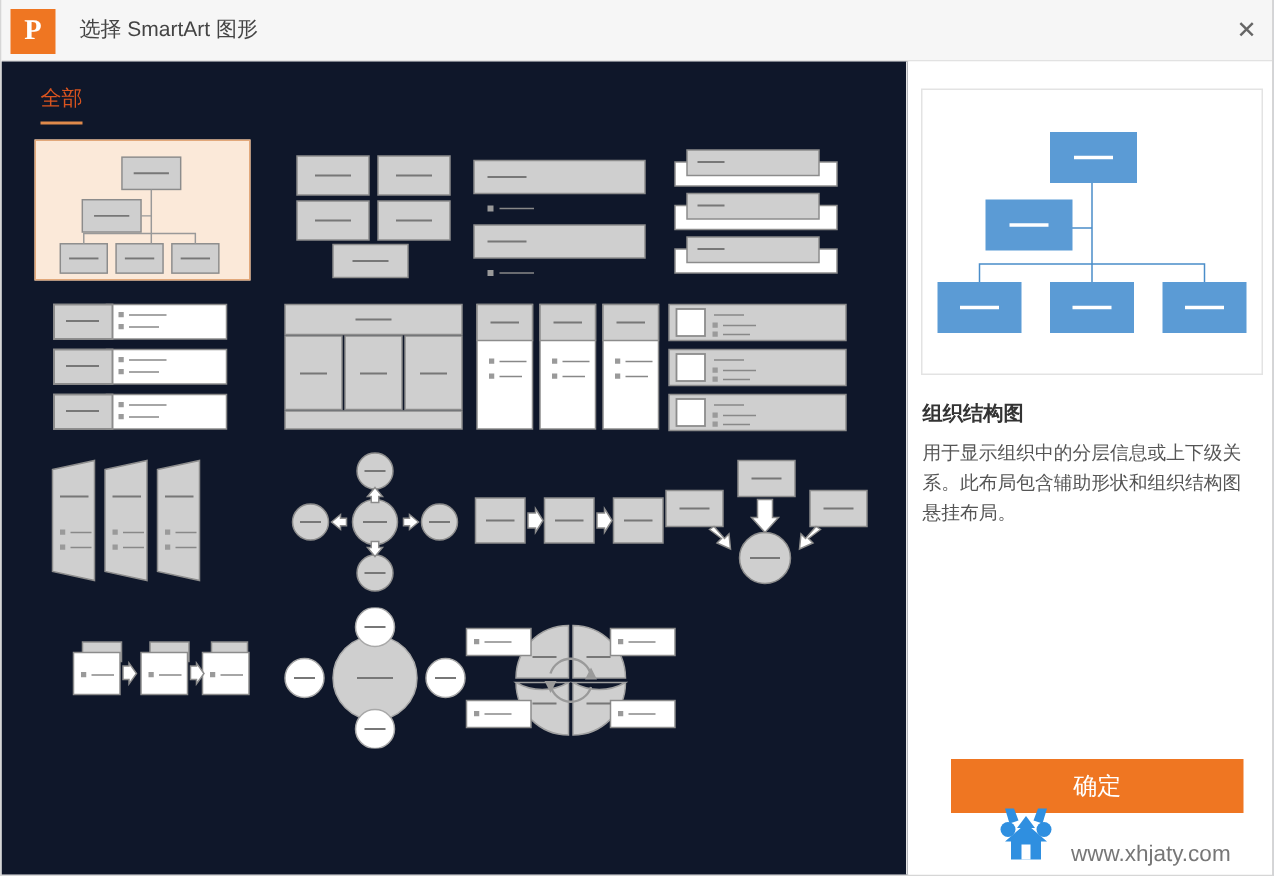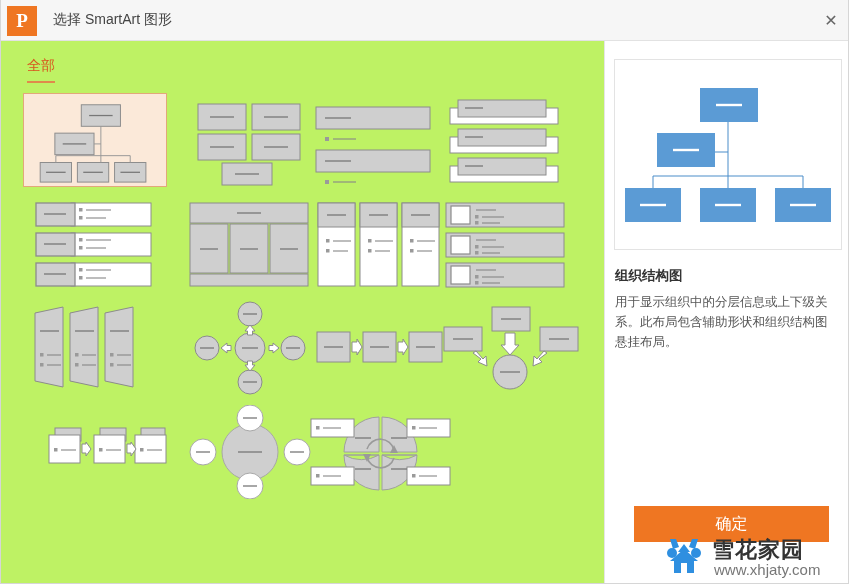--- a/index.html
+++ b/index.html
@@ -46,21 +46,21 @@
     width: 26px; height: 25px;
     color: #666666; font-size: 16px;
     line-height: 25px; text-align: center;
     cursor: pointer; user-select: none;
   }
 
   
   .left-pane {
     position: absolute; left: 0; top: 41px;
     width: 604px; height: 543px;
-    background: #bef264;
+    background: #0f172a;
     border-right: 1px solid #e5e5e5;
     padding-left: 28px;
   }
   .right-pane {
     position: absolute; left: 605px; top: 41px;
     width: 252px; height: 543px;
     background: #ffffff;
   }
 
   
@@ -594,17 +594,16 @@
         <path d="M38 4 L32 4 L29 12 L35 14 Z"></path>
         <circle cx="12" cy="18" r="5"></circle>
         <circle cx="36" cy="18" r="5"></circle>
         <path d="M24 9 L30 17 L18 17 Z"></path>
         <path d="M24 14 L38 26 L34 26 L34 38 L14 38 L14 26 L10 26 Z"></path>
       </g>
       <g fill="#ffffff">
         <rect x="21" y="28" width="6" height="10"></rect>
       </g>
     </svg>
-    <div class="wm-text">雪花家园</div>
     <div class="wm-url">www.xhjaty.com</div>
   </div>
 
 </div>
 
 </body></html>

